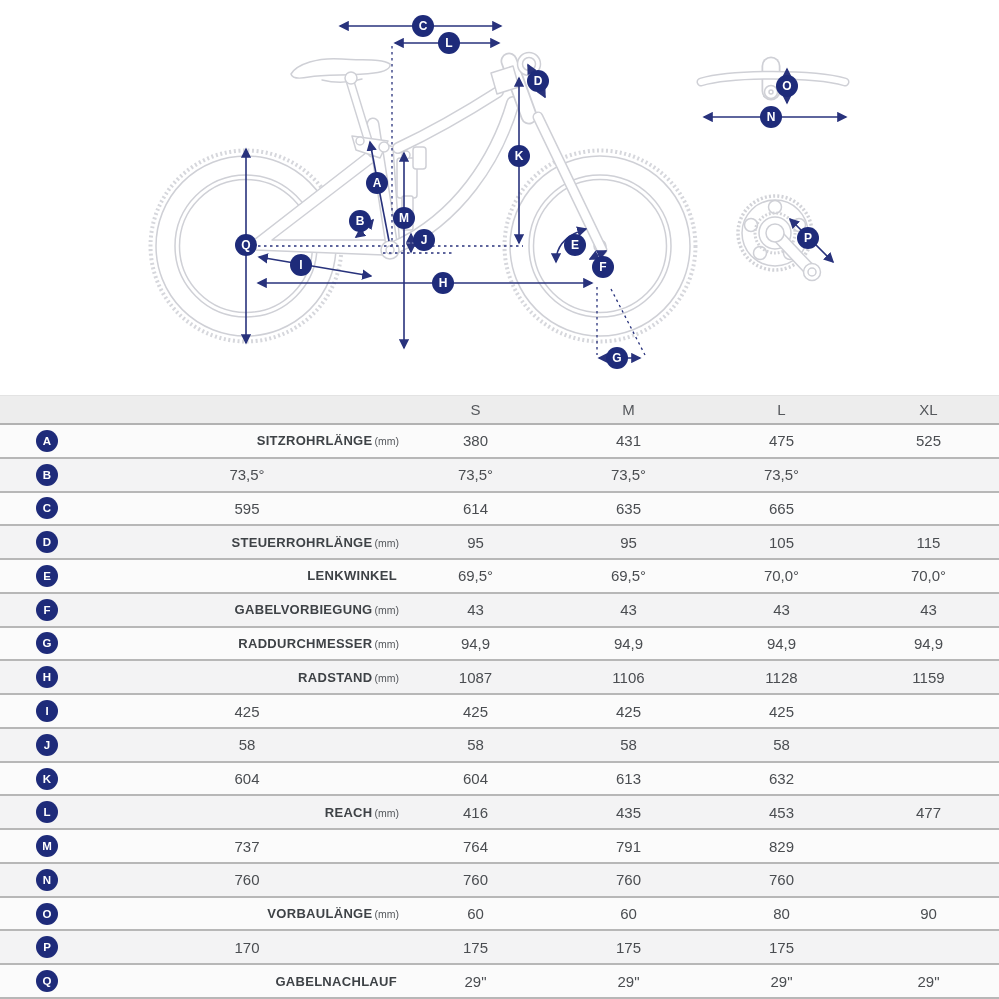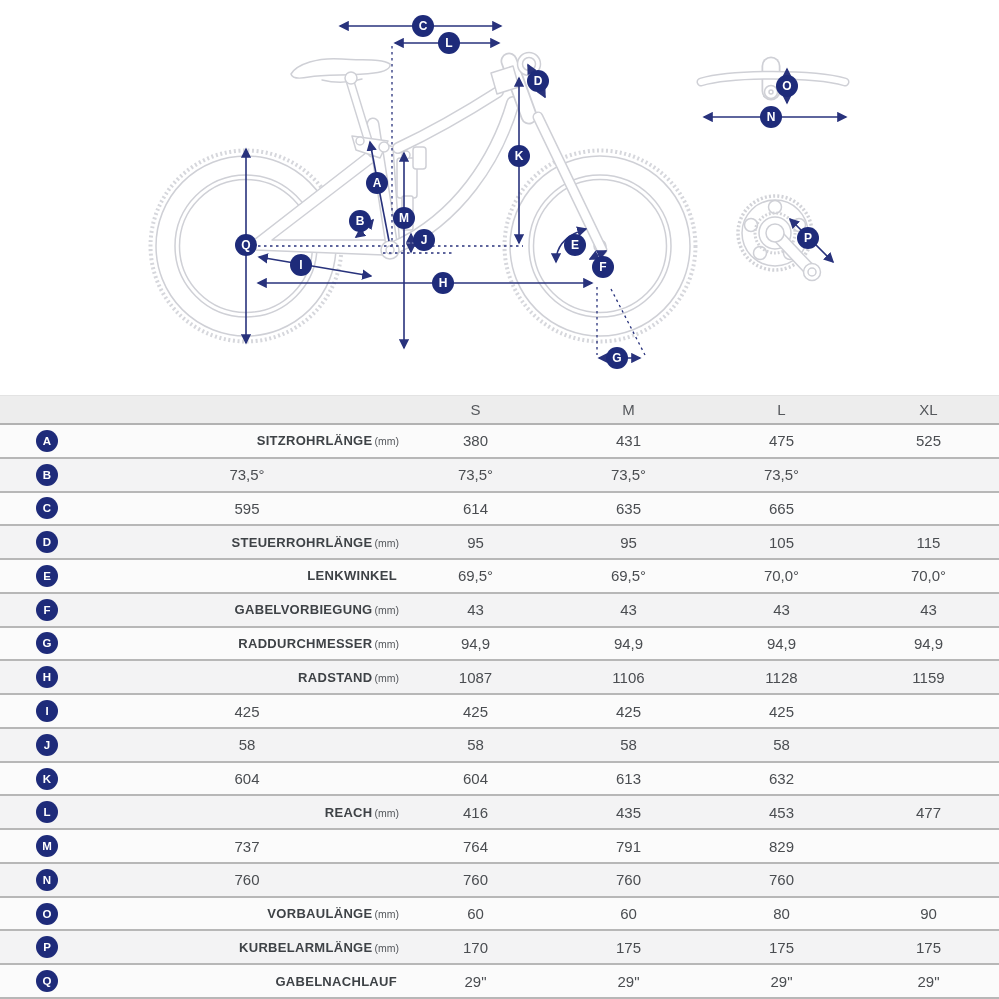--- a/index.html
+++ b/index.html
@@ -385,21 +385,20 @@
       <div class="c-label"><span>VORBAULÄNGE</span><span class="unit">(mm)</span></div>
       <div class="c-val">60</div>
       <div class="c-val">60</div>
       <div class="c-val">80</div>
       <div class="c-val">90</div>
     </div>
   <div class="trow even">
       <div class="c-badge">
         <span class="badge">P</span>
       </div>
-      <div class="c-label"><span>KURBELARMLÄNGE</span><span class="unit">(mm)</span></div>
       <div class="c-val">170</div>
       <div class="c-val">175</div>
       <div class="c-val">175</div>
       <div class="c-val">175</div>
     </div>
   <div class="trow odd">
       <div class="c-badge">
         <span class="badge">Q</span>
       </div>
       <div class="c-label"><span>GABELNACHLAUF</span><span class="unit"></span></div>

